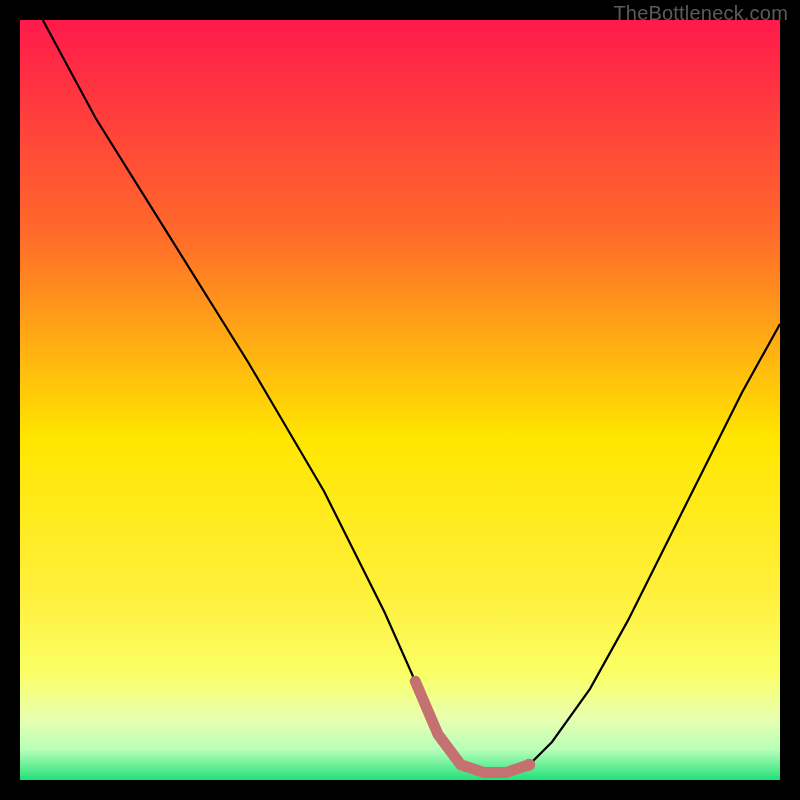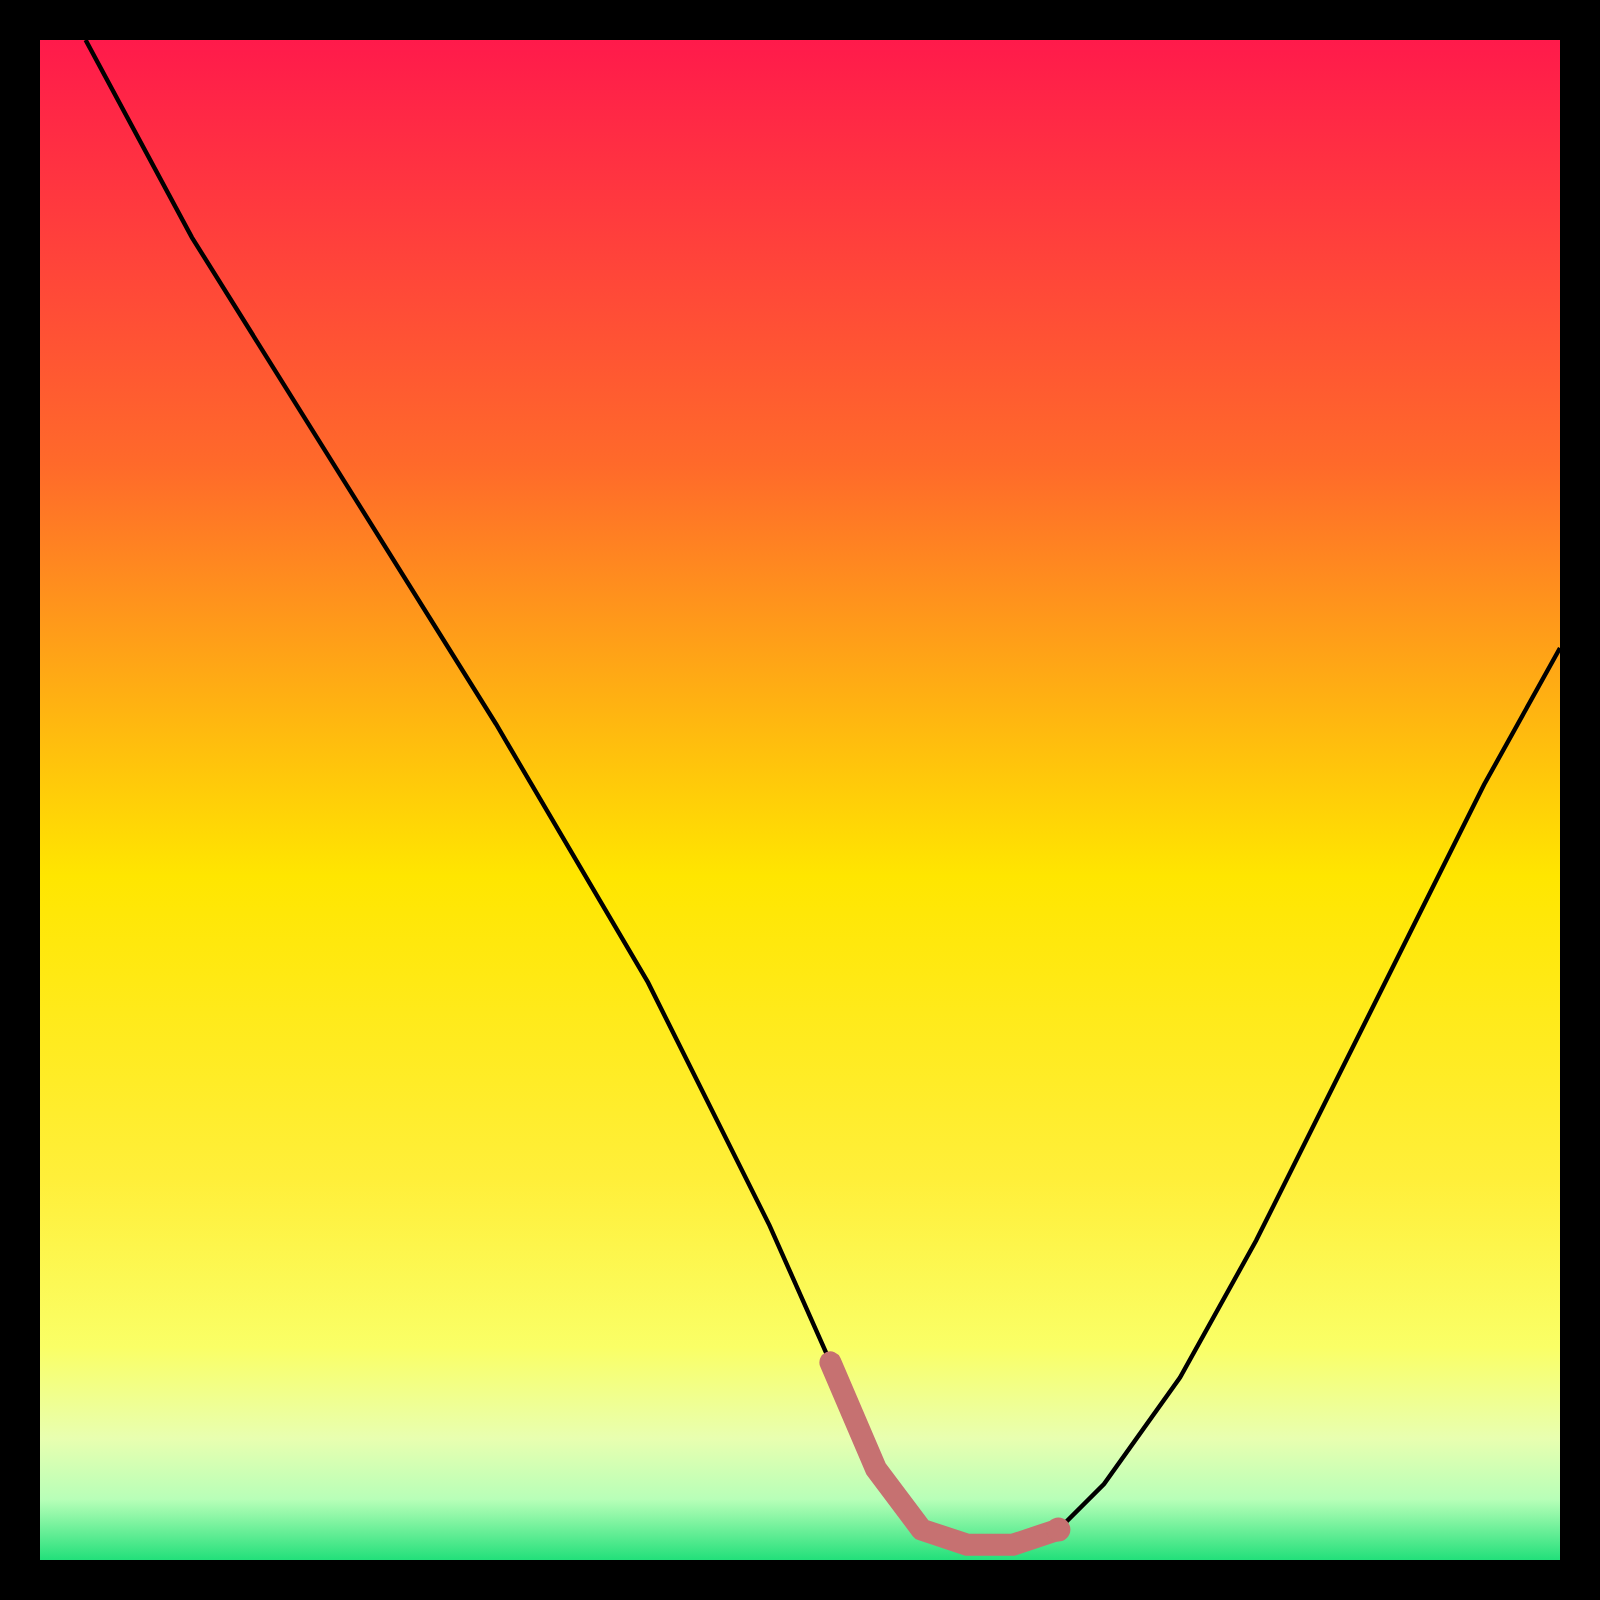--- a/index.html
+++ b/index.html
@@ -44,20 +44,21 @@
     letter-spacing: 0.2px;
     font-weight: 400;
     user-select: none;
   }
 </style>
 </head>
 <body>
 
 <div class="stage">
 
+  <div class="watermark">TheBottleneck.com</div>
 
   <div class="plot-area">
 
     <svg class="gradient" viewBox="0 0 760 760" preserveAspectRatio="none">
       <defs>
         <linearGradient id="bg-grad" x1="0" y1="0" x2="0" y2="1">
           <stop id="g0" offset="0%" stop-color="#ff1a4b"></stop>
           <stop id="g1" offset="28%" stop-color="#ff6a2a"></stop>
           <stop id="g2" offset="55%" stop-color="#ffe600"></stop>
           <stop id="g3" offset="75%" stop-color="#ffef3a"></stop>

